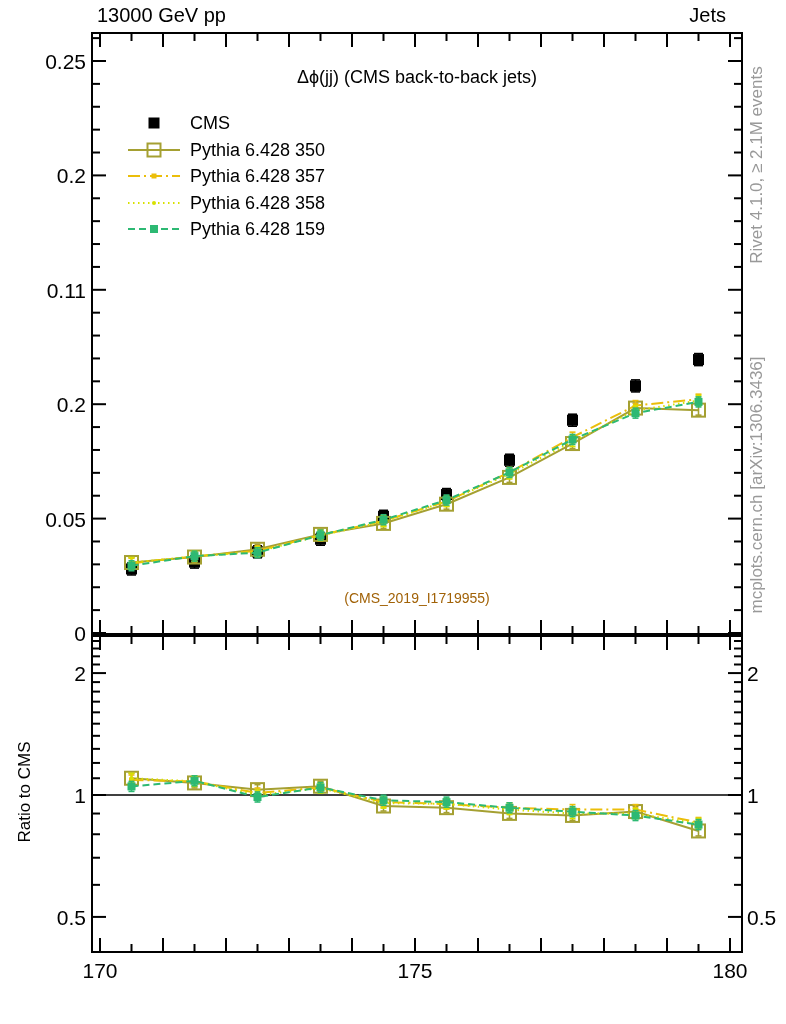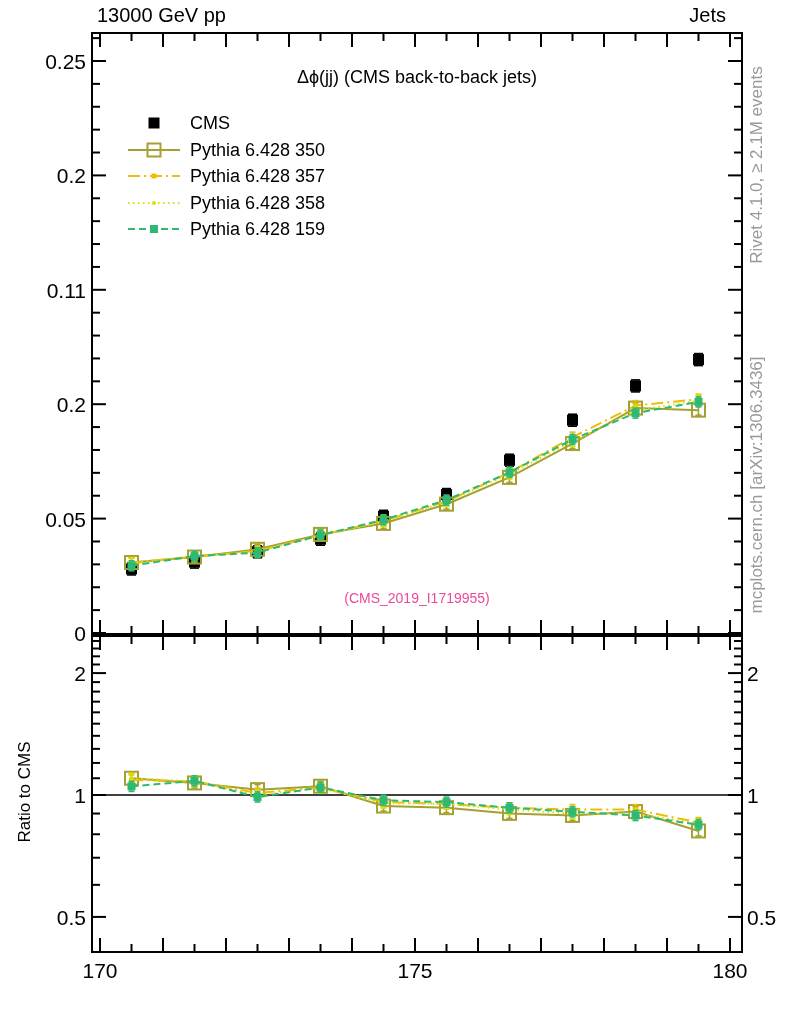--- a/index.html
+++ b/index.html
@@ -7,21 +7,21 @@
        font-family:"Liberation Sans",sans-serif;color:#000;overflow:hidden;}
   .fig svg.main{position:absolute;left:0;top:0;}
   .abs{position:absolute;white-space:nowrap;}
   .hdr{font-size:20px;top:4px;}
   .hdr-left{left:97px;}
   .hdr-right{right:60px;}
   .title{left:417px;top:77px;transform:translate(-50%,-50%);font-size:18px;}
   .lrow{position:absolute;left:126px;display:flex;align-items:flex-start;height:20px;}
   .llab{margin-left:6px;font-size:18px;line-height:20px;}
   .watermark{left:417px;top:598px;transform:translate(-50%,-50%);
-             font-size:14px;color:#ec4899;}
+             font-size:14px;color:#a16207;}
   .vtext{transform:translate(-50%,-50%) rotate(-90deg);font-size:17px;}
   .rivet{left:757px;top:165px;color:#999;}
   .arxiv{left:757px;top:485px;color:#999;}
   .ratio-title{left:25px;top:792px;color:#000;}
   .tick-lab{position:absolute;font-size:21px;line-height:1;}
   .tick-y{left:0;width:86px;text-align:right;transform:translateY(-50%);}
   .tick-yr{left:747px;transform:translateY(-50%);}
   .tick-x{transform:translate(-50%,-50%);}
 </style>
 </head>

